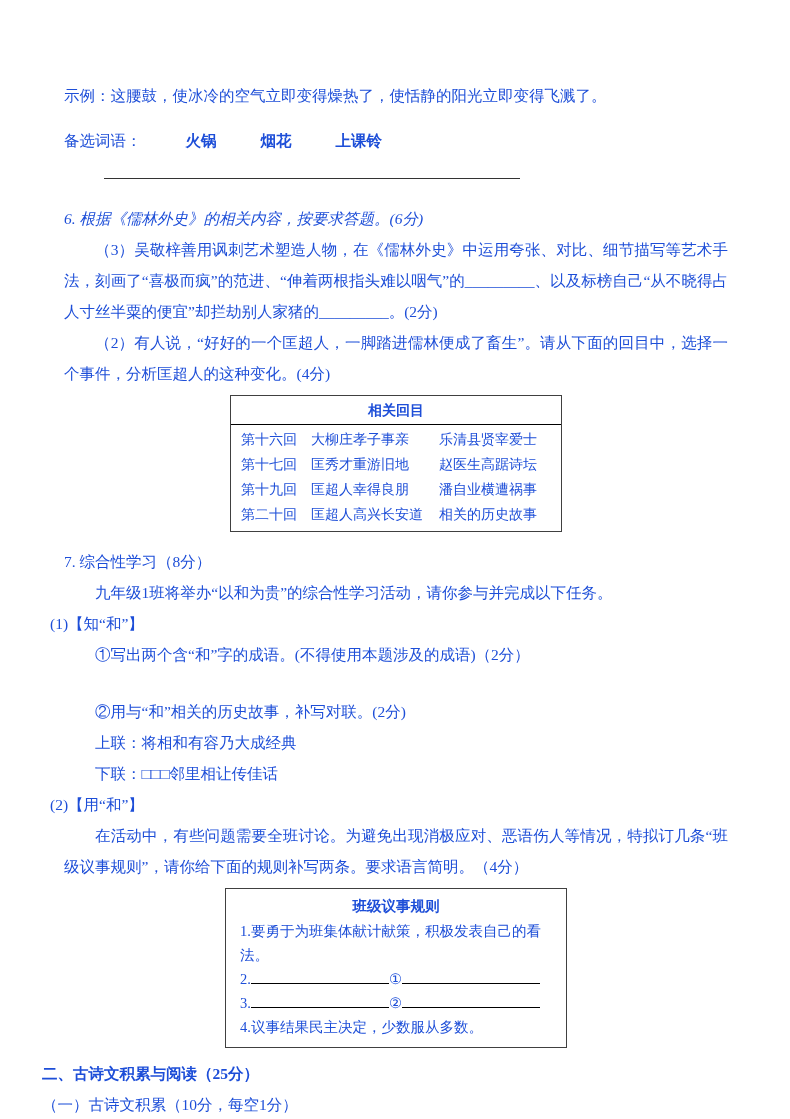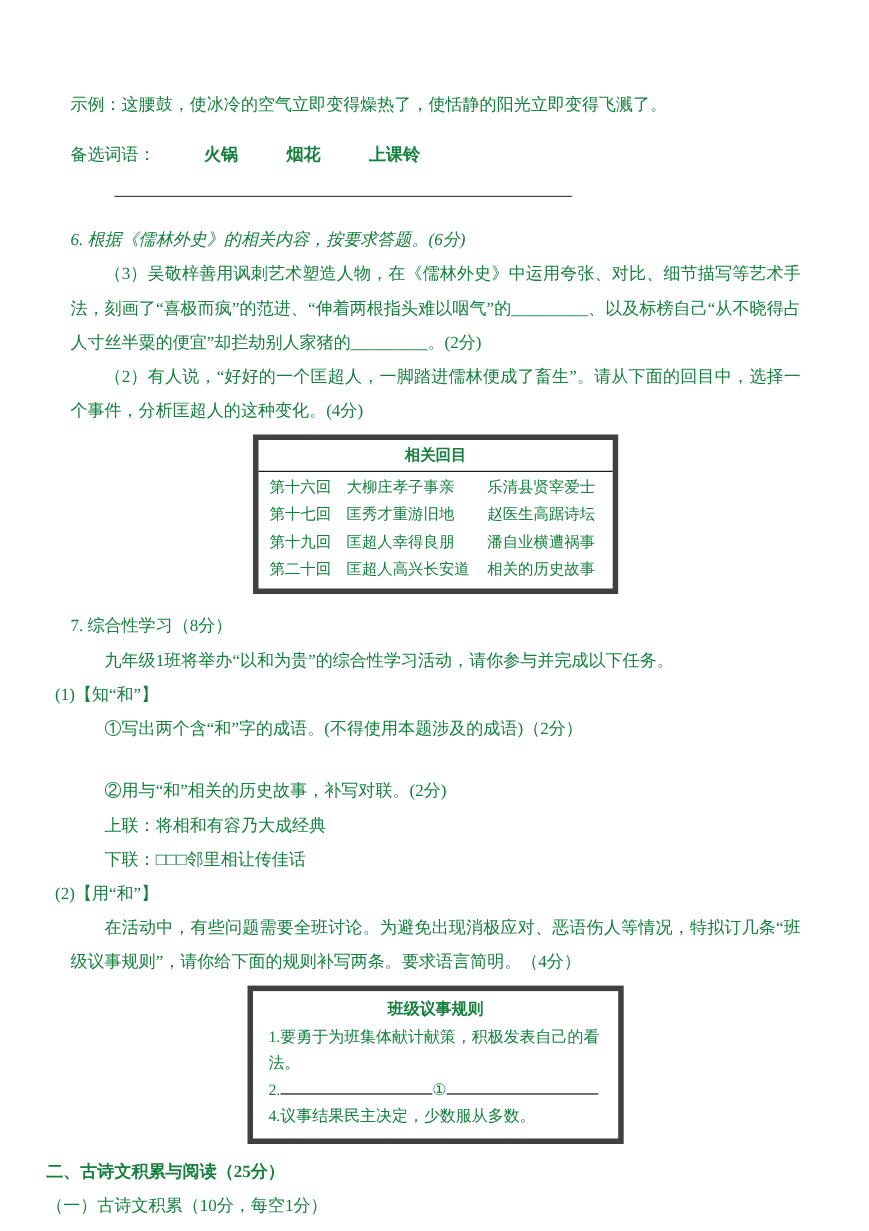--- a/index.html
+++ b/index.html
@@ -6,21 +6,21 @@
   .page {
     position: relative;
     width: 790px;
     height: 1119px;
     margin: 0 auto;
     background: #ffffff;
     box-sizing: border-box;
     padding: 80px 62px 20px 64px;
     font-family: "Liberation Serif", "DejaVu Serif", serif;
     font-size: 15.5px;
-    color: #15803d;
+    color: #1d4ed8;
   }
   .line { margin: 0; line-height: 31px; }
   .indent { text-indent: 2em; text-align: justify; }
   .bold { font-weight: bold; }
   .outdent-small { margin-left: -14px; }
   .outdent-big { margin-left: -22px; }
   .pad2 { padding-left: 2em; }
 
   .word-bank { margin-top: 14px; }
   .word-bank .word { font-weight: bold; margin-left: 44px; }
@@ -28,21 +28,21 @@
   .answer-line {
     width: 416px;
     height: 20px;
     margin: 2px 0 0 40px;
     border-bottom: 1px solid #333333;
   }
 
   .q6-title { margin-top: 24px; font-style: italic; }
 
   .box-table {
-    border: 5px solid #404040;
+    border: 1px solid #404040;
     margin: 6px auto 0;
     box-sizing: border-box;
     background: #ffffff;
   }
   .box-header {
     text-align: center;
     font-weight: bold;
     line-height: 26px;
     padding-top: 2px;
   }
@@ -115,19 +115,20 @@
   <p class="line pad2">②用与“和”相关的历史故事，补写对联。(2分)</p>
   <p class="line pad2">上联：将相和有容乃大成经典</p>
   <p class="line pad2">下联：□□□邻里相让传佳话</p>
   <p class="line outdent-small">(2)【用“和”】</p>
   <p class="line indent">在活动中，有些问题需要全班讨论。为避免出现消极应对、恶语伤人等情况，特拟订几条“班级议事规则”，请你给下面的规则补写两条。要求语言简明。（4分）</p>
 
   <div class="box-table rules">
     <div class="box-header">班级议事规则</div>
     <div class="rule-line">1.要勇于为班集体献计献策，积极发表自己的看法。</div>
     <div class="rule-line"><span>2.</span><span class="blank-seg"></span><span>①</span><span class="blank-seg"></span></div>
+    <div class="rule-line"><span>3.</span><span class="blank-seg"></span><span>②</span><span class="blank-seg"></span></div>
     <div class="rule-line">4.议事结果民主决定，少数服从多数。</div>
   </div>
 
   <p class="line bold outdent-big section2-title">二、古诗文积累与阅读（25分）</p>
   <p class="line outdent-big">（一）古诗文积累（10分，每空1分）</p>
 
 </div>
 
 </body></html>

